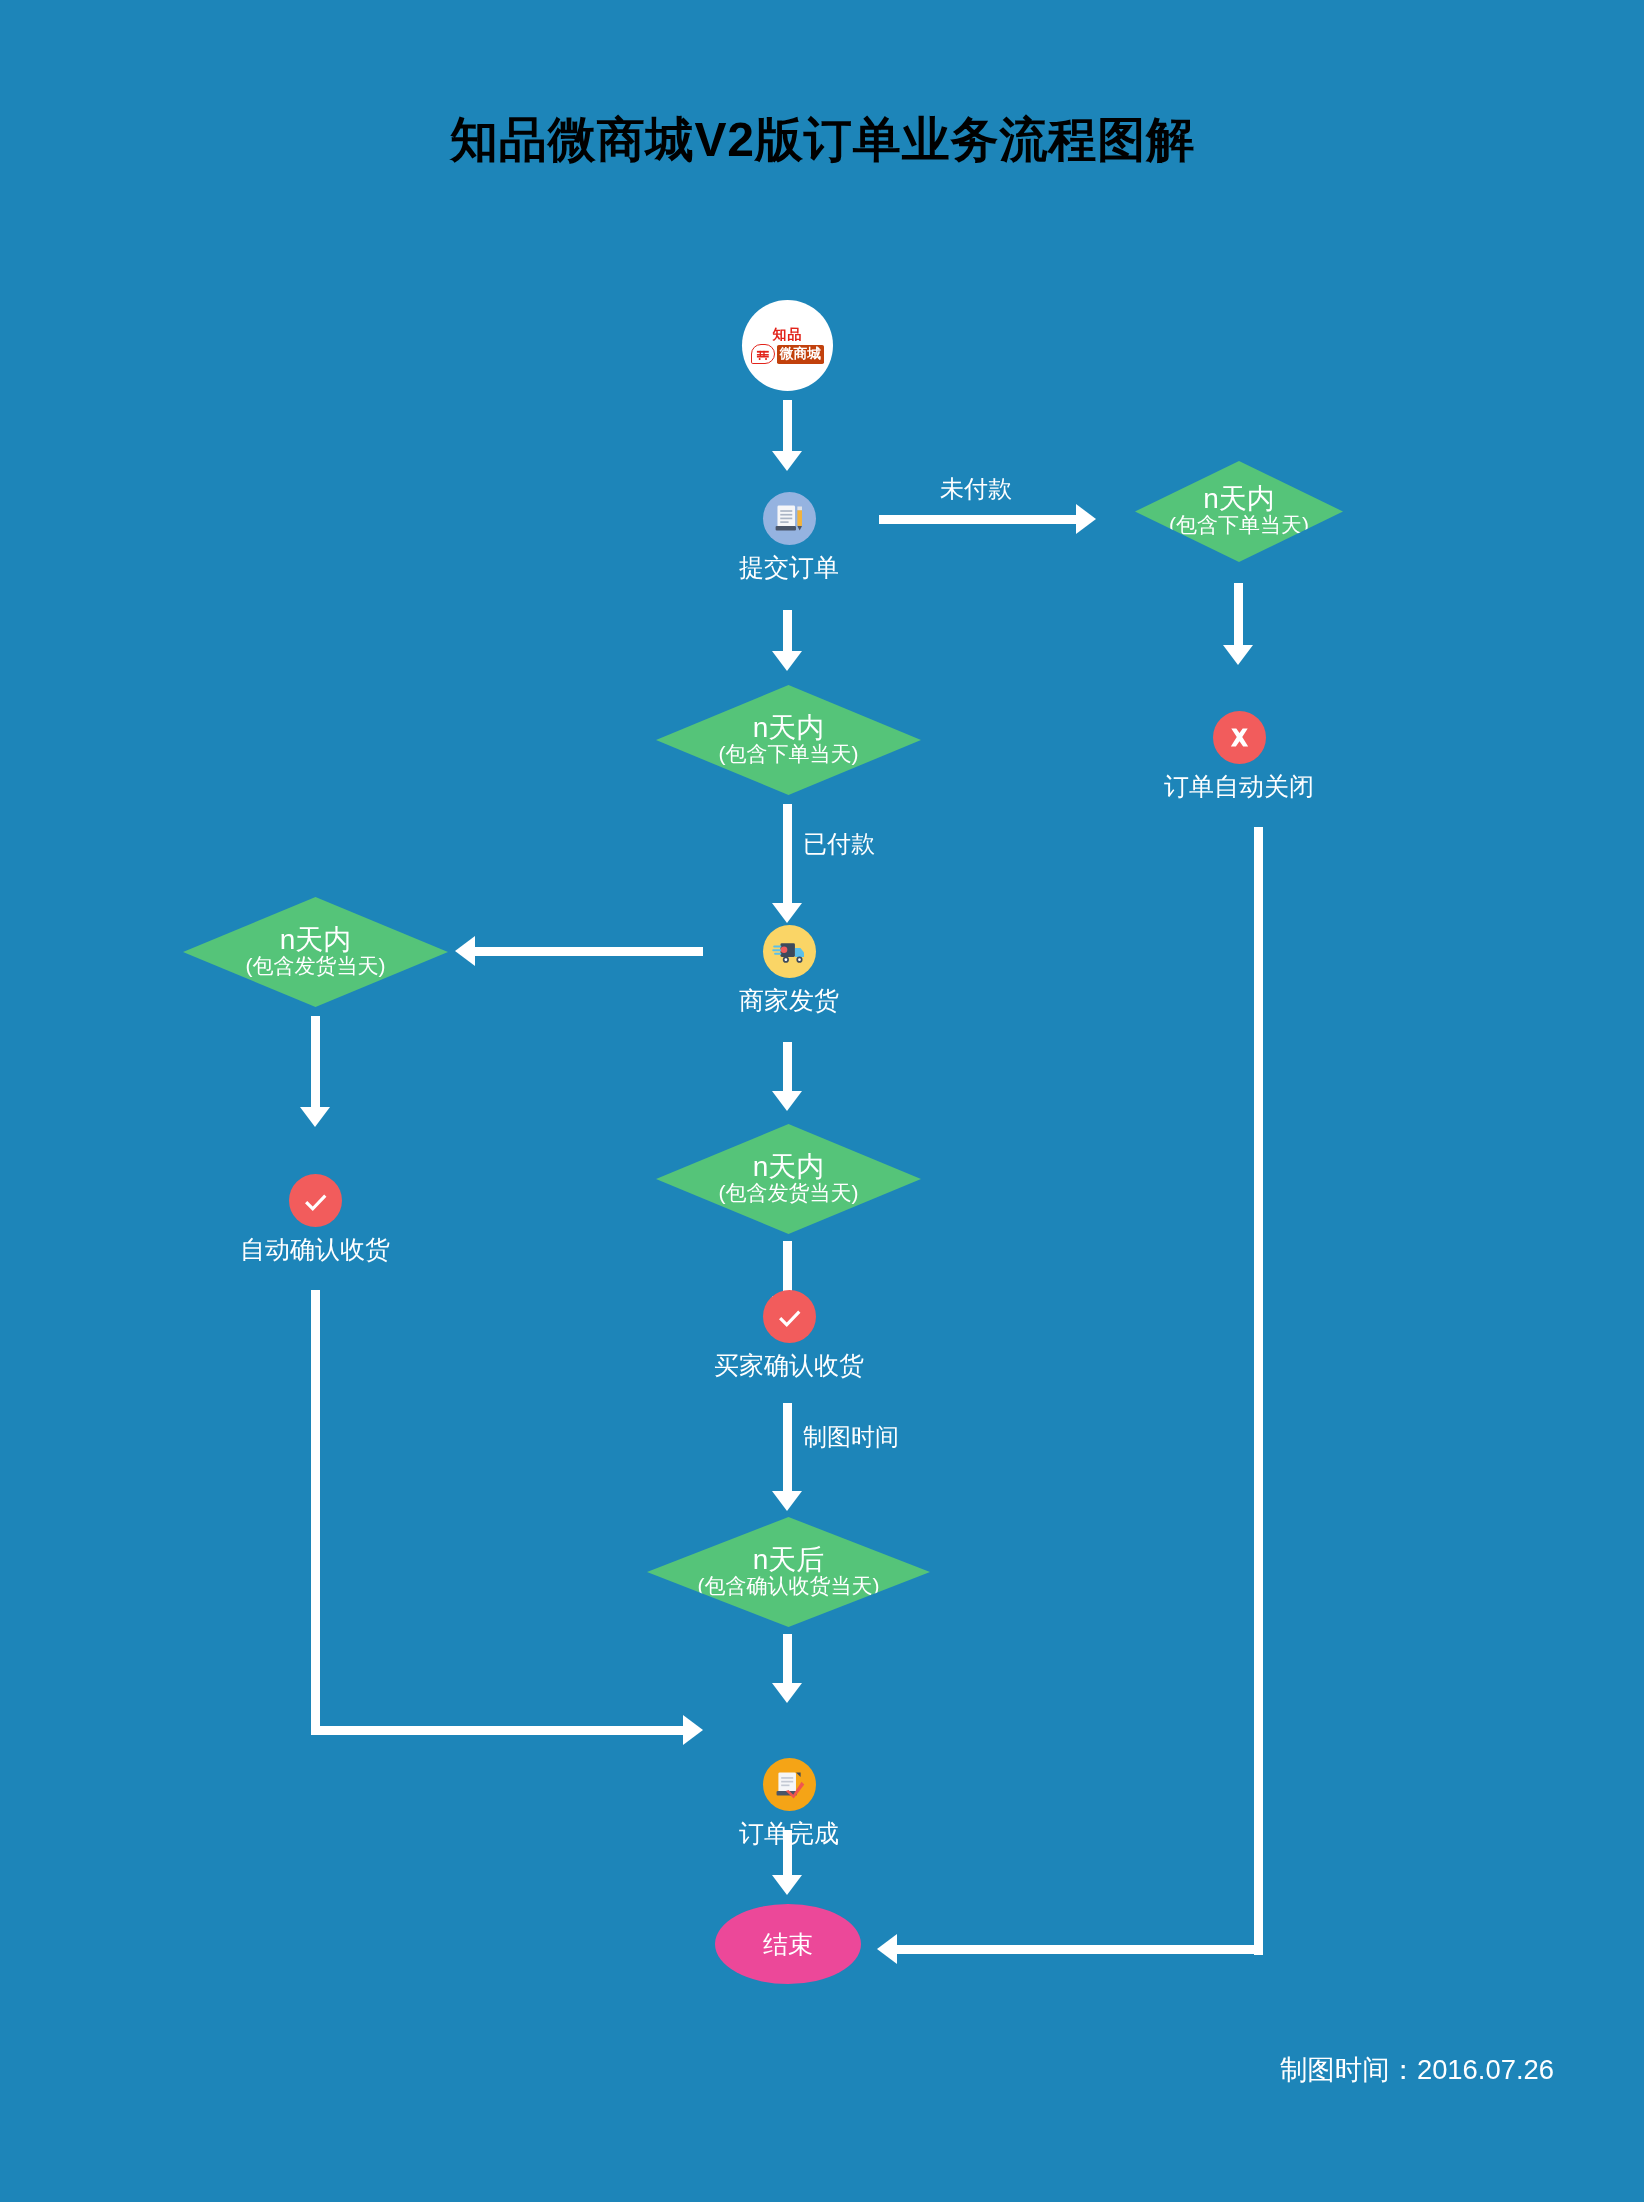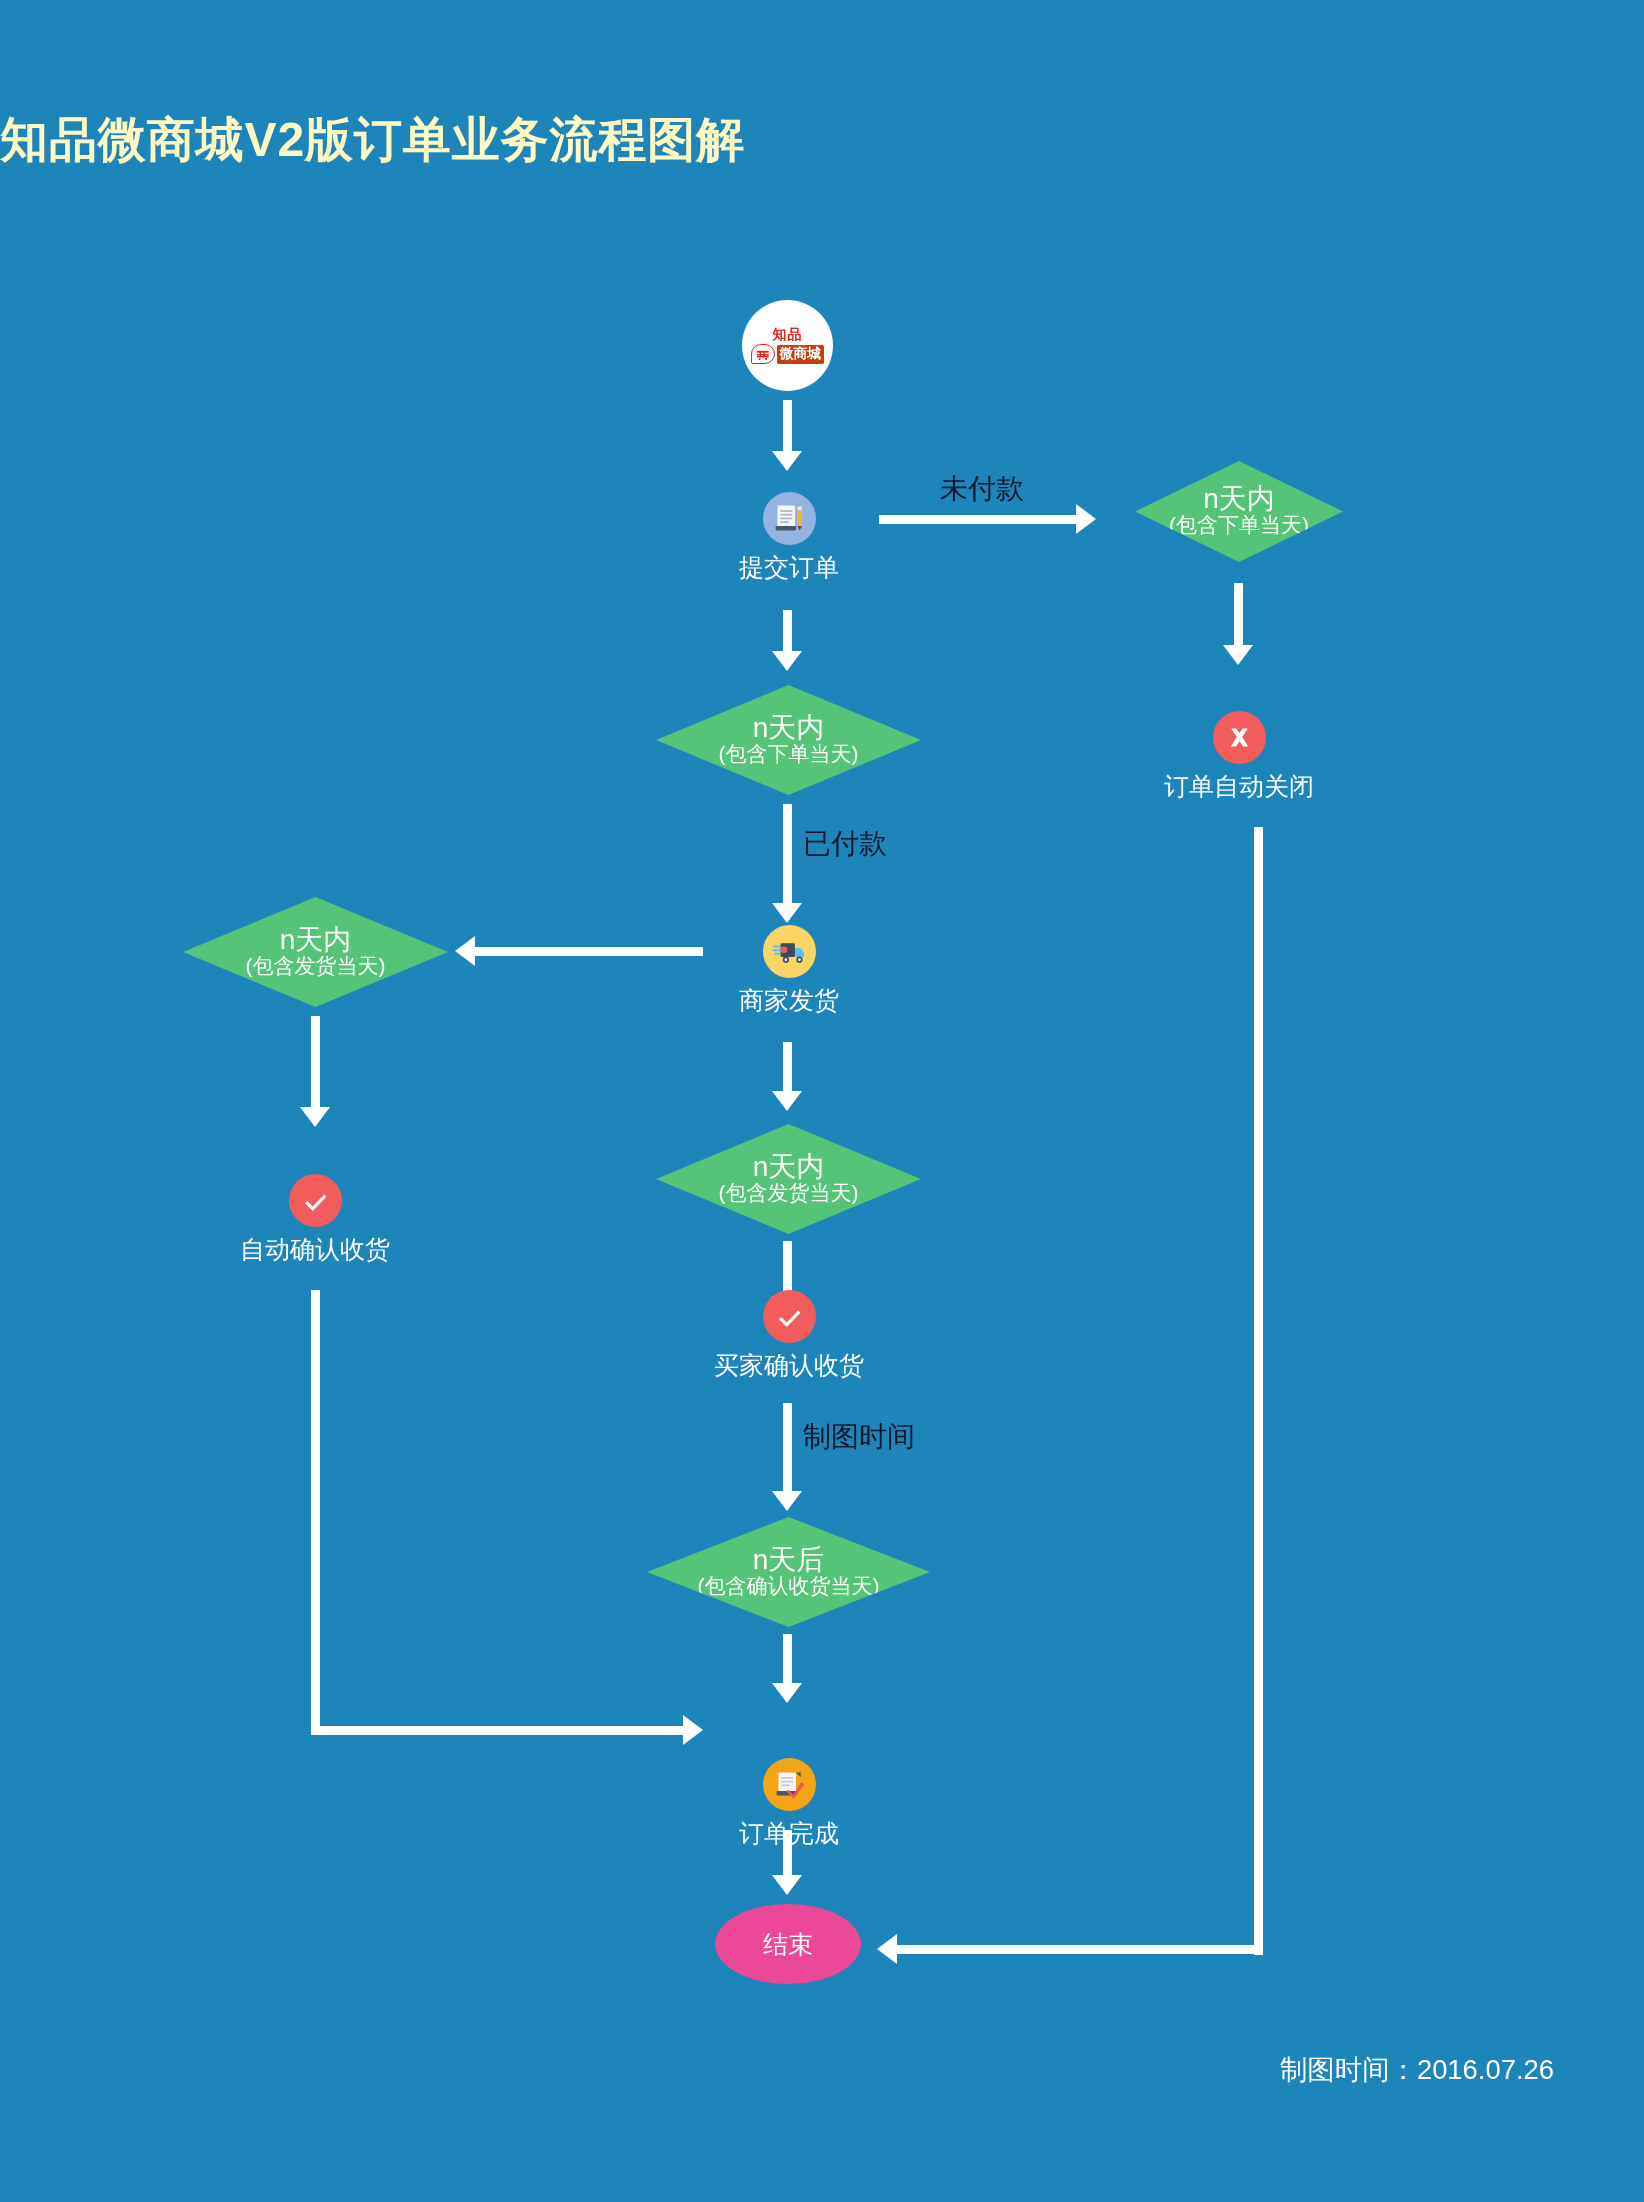--- a/index.html
+++ b/index.html
@@ -19,22 +19,22 @@
     width: 1645px;
     height: 2202px;
   }
 
   
   #page-title {
     position: absolute;
     top: 108px;
     left: 0;
     width: 1645px;
-    text-align: left;
-    color: #fef9c3;
+    text-align: center;
+    color: #000000;
     font-size: 48px;
     font-weight: bold;
     letter-spacing: 0.9px;
     white-space: nowrap;
   }
 
   
   .logo-circle {
     position: absolute;
     width: 91px;
@@ -164,22 +164,22 @@
   .arrow-left {
     position: absolute;
     width: 0; height: 0;
     border-top: 15.5px solid transparent;
     border-bottom: 15.5px solid transparent;
     border-right: 20px solid #ffffff;
   }
 
   .edge-label {
     position: absolute;
-    color: #0f172a;
-    font-size: 28px;
+    color: #ffffff;
+    font-size: 24px;
     white-space: nowrap;
     line-height: 25.6px;
   }
 
   
   #footer-note {
     position: absolute;
     right: 91px;
     top: 2052px;
     color: #ffffff;

